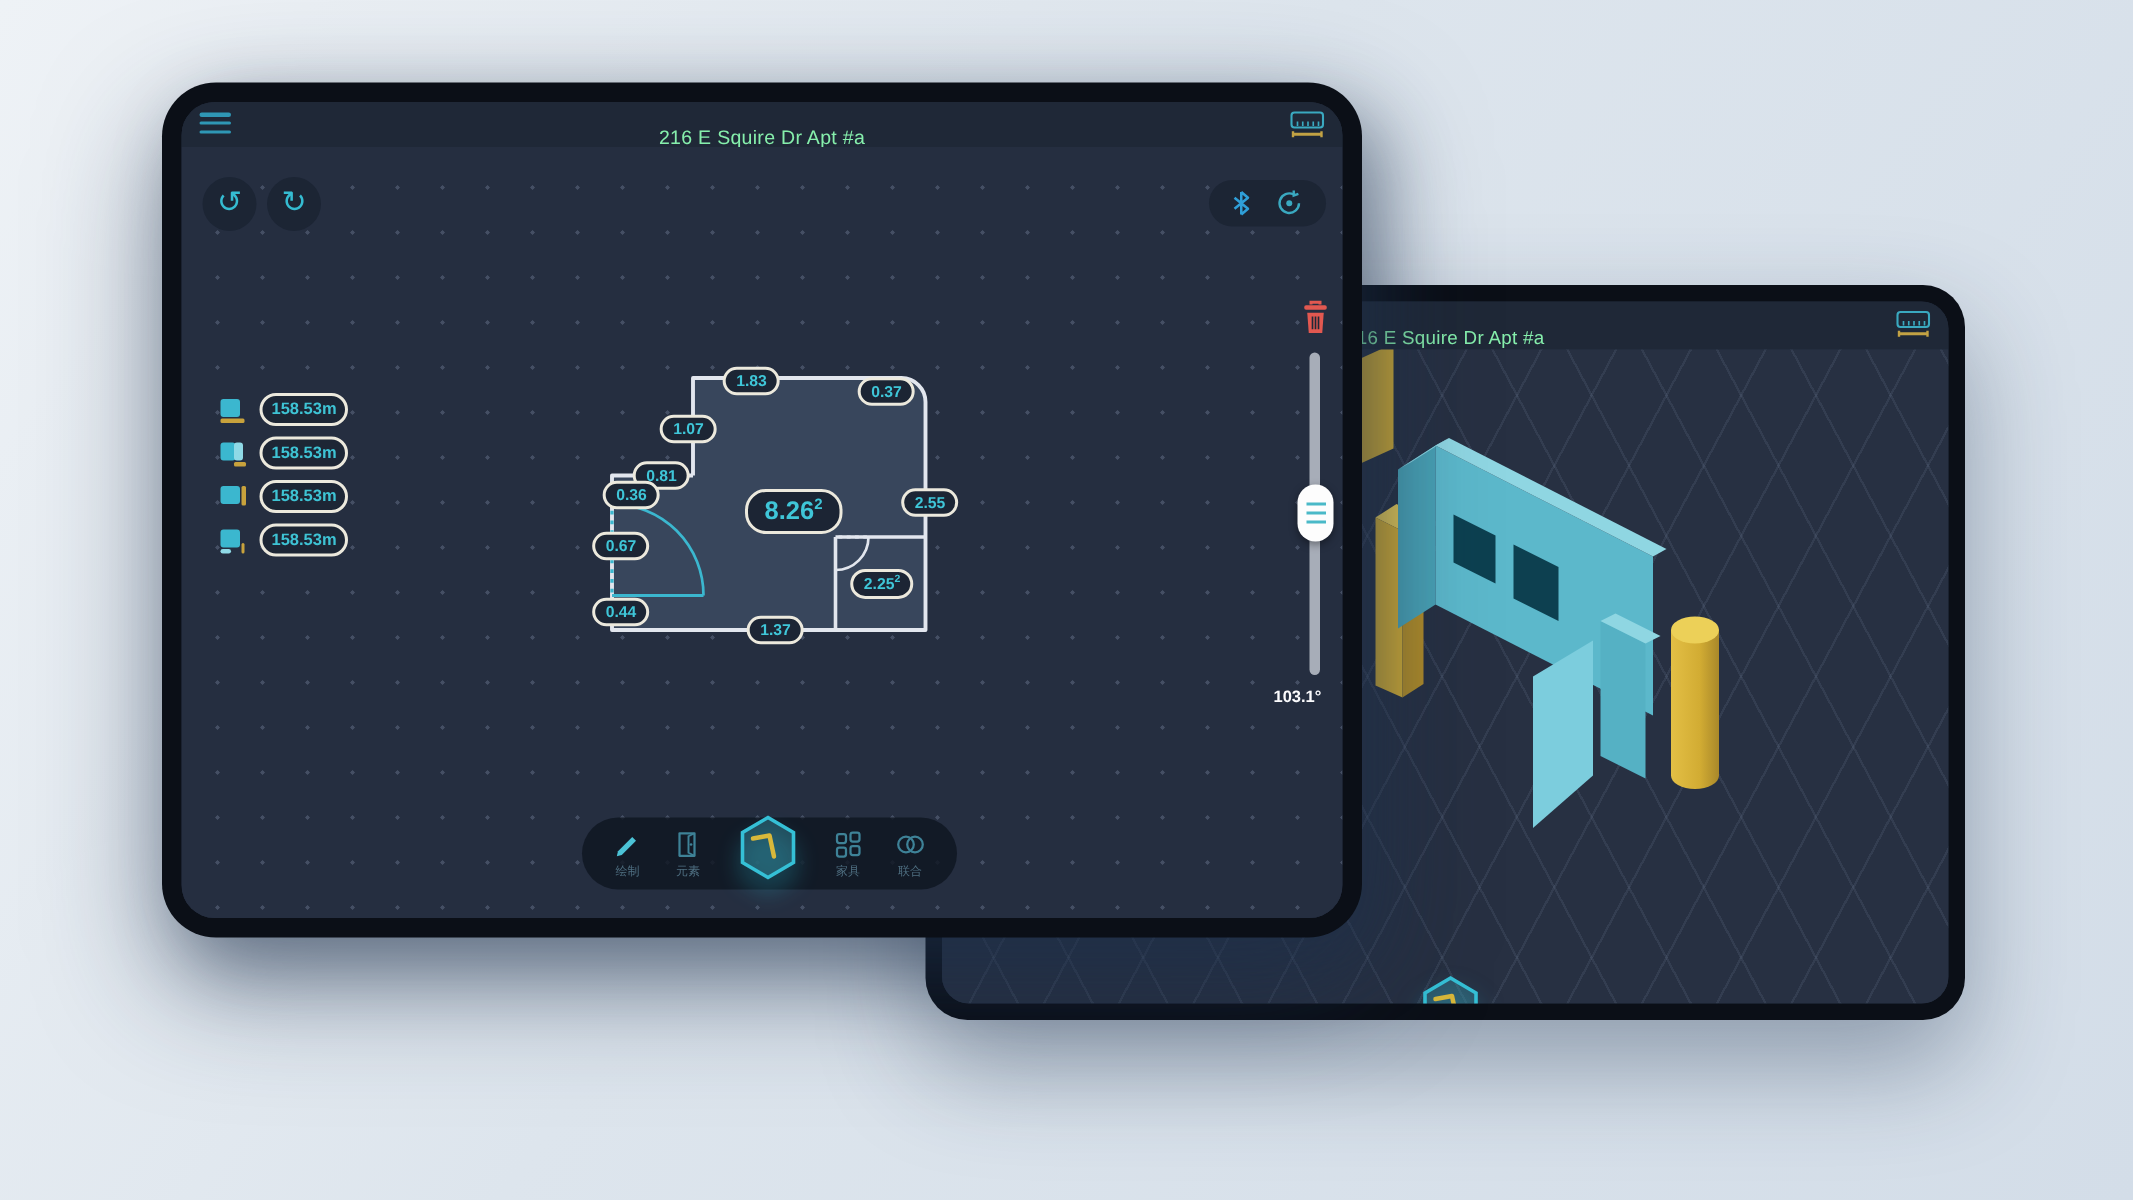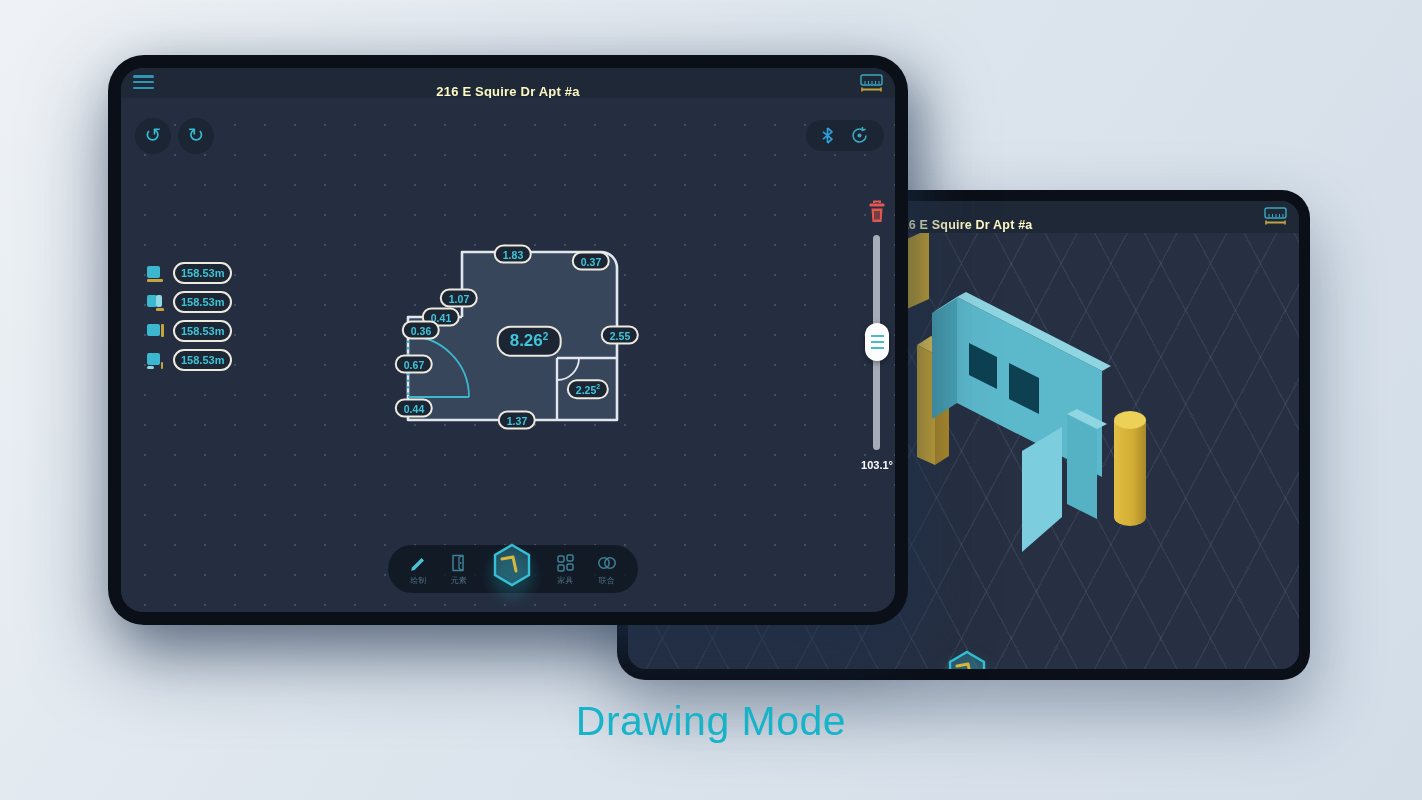--- a/index.html
+++ b/index.html
@@ -14,22 +14,22 @@
   #tablet-back { left:617px; top:190px; width:693px; height:490px; border-radius:28px;
      box-shadow:0 30px 70px rgba(33,52,80,.40); }
   #tablet-back .screen { inset:11px; border-radius:18px; }
 
   #tablet-front { left:108px; top:55px; width:800px; height:570px; border-radius:36px;
      box-shadow:0 30px 80px rgba(30,48,75,.5), 14px 18px 45px rgba(30,48,75,.35); }
   #tablet-front .screen { inset:13px; border-radius:22px; }
 
   .appbar { position:absolute; left:0; right:0; top:0; height:30px; background:#1f2837;
      display:flex; align-items:center; }
-  .appbar .title { position:absolute; left:0; right:0; text-align:center; color:#fef9c3;
-     font-size:13px; font-weight:bold; letter-spacing:.2px;margin-top:16px; }
+  .appbar .title { position:absolute; left:0; right:0; text-align:center; color:#86efac;
+     font-size:13px; font-weight:normal; letter-spacing:.2px;margin-top:16px; }
   #tablet-back .appbar { height:32px; }
   #tablet-back .appbar .title { font-size:12.5px; }
   .hamburger { position:absolute; left:12px; top:7px; width:21px; height:16px; cursor:pointer; }
   .hamburger i { display:block; height:2.6px; margin-bottom:3.2px; background:#2f97b5; border-radius:2px; }
   .ruler-ic { position:absolute; right:10px; top:5px; }
 
   
   .canvas2d { position:absolute; left:0; right:0; top:30px; bottom:0; background:#252e40;
      background-image:radial-gradient(circle, rgba(148,163,192,.28) 1.3px, transparent 1.5px);
      background-size:30px 30px; background-position:9px 12px; }
@@ -67,21 +67,21 @@
   .m-badge sup { font-size:7px; }
   .m-badge.big { font-size:17px; border-radius:14px; padding:3px 11px; }
   .m-badge.big sup { font-size:10px; }
 
   
   .trash-btn { position:absolute; left:745px; top:102px; cursor:pointer; }
   .v-slider { position:absolute; left:752px; top:137px; width:7px; height:215px; background:#a7adb8; border-radius:4px; }
   .v-handle { position:absolute; left:744px; top:225px; width:24px; height:38px; background:#fdfdfd; border-radius:12px;
      box-shadow:0 2px 6px rgba(0,0,0,.4); cursor:grab; display:flex; flex-direction:column; justify-content:center; align-items:center; }
   .v-handle i { display:block; width:13px; height:1.8px; background:#4ab9c8; margin:2.2px 0; }
-  .angle-label { position:absolute; left:728px; top:361px; width:56px; text-align:center; color:#fbfbfd;
+  .angle-label { position:absolute; left:728px; top:361px; width:56px; color:#fbfbfd;
      font-size:11px; font-weight:bold; }
 
   
   .toolbar { position:absolute; left:267px; top:447px; width:250px; height:48px; border-radius:24px;
      background:rgba(15,22,33,.82); display:flex; align-items:center; justify-content:space-evenly; }
   .tb-item { display:flex; flex-direction:column; align-items:center; cursor:pointer; }
   .tb-item .lbl { font-size:8px; color:#4e6e80; margin-top:2px;text-align:center; }
   .cube-wrap { margin-top:-4px; filter:drop-shadow(0 10px 7px rgba(40,190,215,.45)); cursor:pointer; }
 
   
@@ -229,24 +229,24 @@
           <path d="M71 14 H210 A16 16 0 0 1 226 30 V182 H17 V79 H71 Z" fill="#38465c"></path>
           <path d="M71 79 H17 V182 H226 V30 A16 16 0 0 0 210 14 H71 V79" fill="none" stroke="#e2e6ee" stroke-width="2.6" stroke-linejoin="round"></path>
           <path d="M166 120 V182 M166 120 H226" fill="none" stroke="#e2e6ee" stroke-width="2.4"></path>
           <path d="M168 120 H188" stroke="#e2e6ee" stroke-width="2" stroke-dasharray="2.5,3"></path>
           <path d="M188 120 A22 22 0 0 1 166 142" fill="none" stroke="#e2e6ee" stroke-width="1.8"></path>
           <path d="M17 96 V160" stroke="#3bb7cf" stroke-width="2.2" stroke-dasharray="2.5,4"></path>
           <path d="M17 159 H78" stroke="#3bb7cf" stroke-width="2"></path>
           <path d="M17 98 A61 61 0 0 1 78 159" fill="none" stroke="#3bb7cf" stroke-width="1.8"></path>
         </svg>
 
-        <div class="m-badge" style="left:392px; top:156px">1.83</div>
+        <div class="m-badge" style="left:380px; top:156px">1.83</div>
         <div class="m-badge" style="left:470px; top:163px">0.37</div>
-        <div class="m-badge" style="left:338px; top:200px">1.07</div>
-        <div class="m-badge" style="left:320px; top:219px">0.41</div>
+        <div class="m-badge" style="left:338px; top:188px">1.07</div>
+        <div class="m-badge" style="left:320px; top:219px">0.81</div>
         <div class="m-badge" style="left:300px; top:232px">0.36</div>
         <div class="m-badge" style="left:293px; top:266px">0.67</div>
         <div class="m-badge" style="left:293px; top:310px">0.44</div>
         <div class="m-badge" style="left:396px; top:322px">1.37</div>
         <div class="m-badge" style="left:499px; top:237px">2.55</div>
         <div class="m-badge big" style="left:408px; top:243px">
           <span>8.26</span><sup>2</sup>
         </div>
         <div class="m-badge" style="left:467px; top:291px">
           <span>2.25</span><sup>2</sup>
@@ -303,16 +303,15 @@
             </svg>
             <span class="lbl">联合</span>
           </div>
         </div>
 
       </div>
     </div>
   </div>
 
   <div class="caption">
-    <h1>Drawing Mode</h1>
   </div>
 
 </div>
 
 </body></html>

